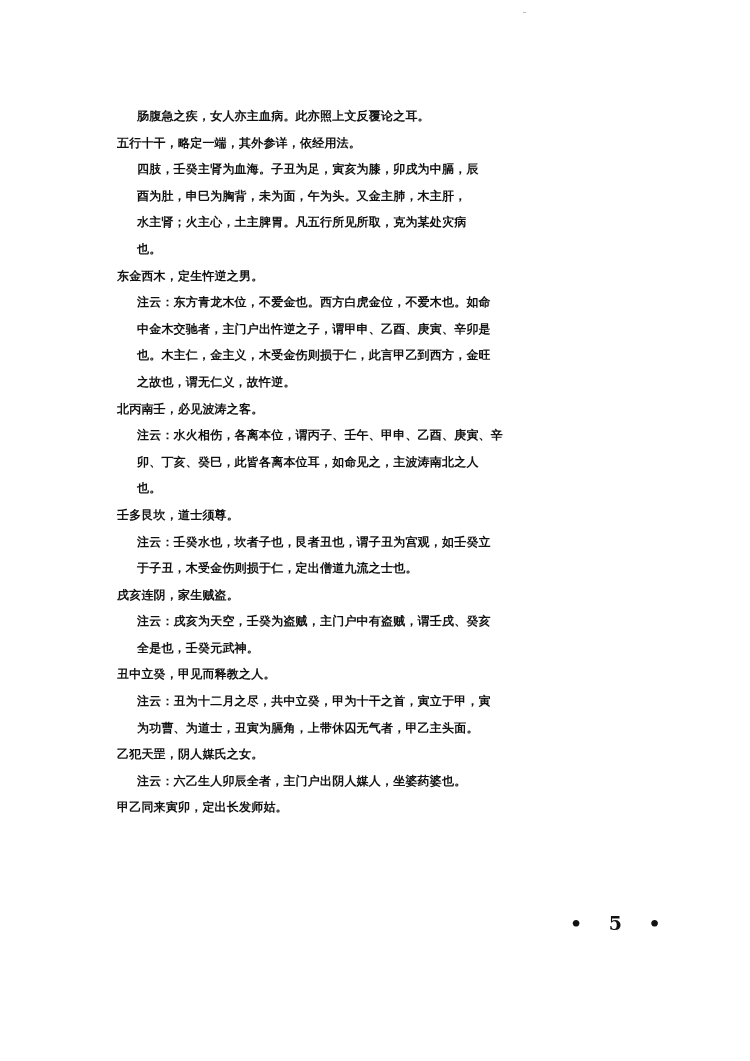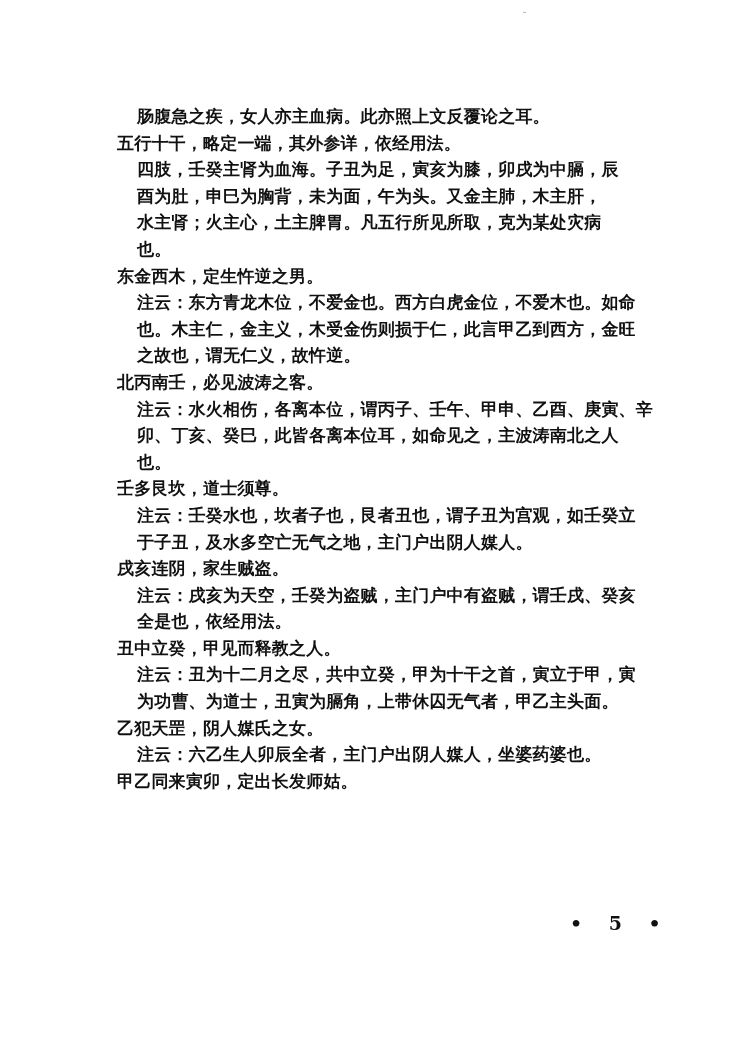--- a/index.html
+++ b/index.html
@@ -2,21 +2,21 @@
 <html><head>
 <meta charset="utf-8">
 <style>
   html, body { margin: 0; padding: 0; }
   body {
     width: 750px; height: 1061px; background: #ffffff; position: relative; overflow: hidden;
     font-family: "DejaVu Serif", "Liberation Serif", serif; color: #111;
   }
   .page { position: absolute; left: 117px; top: 103px; width: 545px; }
   .line {
-    font-size: 17px; line-height: 26.6px; height: 26.6px; white-space: nowrap;
+    font-size: 12px; line-height: 26.6px; height: 26.6px; white-space: nowrap;
     font-weight: bold; letter-spacing: 0.2px;
   }
   .indent { padding-left: 20px; }
   .folio {
     position: absolute; left: 570px; top: 912px; font-size: 19px; font-weight: bold;
     font-family: "DejaVu Serif", serif; letter-spacing: 10px;
   }
   .speck { position: absolute; width: 3px; height: 1px; background: #bbb; }
 </style>
 </head>
@@ -24,32 +24,33 @@
 
 <div class="page">
   <div class="line indent">肠腹急之疾，女人亦主血病。此亦照上文反覆论之耳。</div>
   <div class="line">五行十干，略定一端，其外参详，依经用法。</div>
   <div class="line indent">四肢，壬癸主肾为血海。子丑为足，寅亥为膝，卯戌为中膈，辰</div>
   <div class="line indent">酉为肚，申巳为胸背，未为面，午为头。又金主肺，木主肝，</div>
   <div class="line indent">水主肾；火主心，土主脾胃。凡五行所见所取，克为某处灾病</div>
   <div class="line indent">也。</div>
   <div class="line">东金西木，定生忤逆之男。</div>
   <div class="line indent">注云：东方青龙木位，不爱金也。西方白虎金位，不爱木也。如命</div>
+  <div class="line indent">中金木交驰者，主门户出忤逆之子，谓甲申、乙酉、庚寅、辛卯是</div>
   <div class="line indent">也。木主仁，金主义，木受金伤则损于仁，此言甲乙到西方，金旺</div>
   <div class="line indent">之故也，谓无仁义，故忤逆。</div>
   <div class="line">北丙南壬，必见波涛之客。</div>
   <div class="line indent">注云：水火相伤，各离本位，谓丙子、壬午、甲申、乙酉、庚寅、辛</div>
   <div class="line indent">卯、丁亥、癸巳，此皆各离本位耳，如命见之，主波涛南北之人</div>
   <div class="line indent">也。</div>
   <div class="line">壬多艮坎，道士须尊。</div>
   <div class="line indent">注云：壬癸水也，坎者子也，艮者丑也，谓子丑为宫观，如壬癸立</div>
-  <div class="line indent">于子丑，及水多空亡无气之地，主门户出阴人媒人。</div>
+  <div class="line indent">于子丑，木受金伤则损于仁，定出僧道九流之士也。</div>
   <div class="line">戌亥连阴，家生贼盗。</div>
   <div class="line indent">注云：戌亥为天空，壬癸为盗贼，主门户中有盗贼，谓壬戌、癸亥</div>
-  <div class="line indent">全是也，依经用法。</div>
+  <div class="line indent">全是也，壬癸元武神。</div>
   <div class="line">丑中立癸，甲见而释教之人。</div>
   <div class="line indent">注云：丑为十二月之尽，共中立癸，甲为十干之首，寅立于甲，寅</div>
   <div class="line indent">为功曹、为道士，丑寅为膈角，上带休囚无气者，甲乙主头面。</div>
   <div class="line">乙犯天罡，阴人媒氏之女。</div>
   <div class="line indent">注云：六乙生人卯辰全者，主门户出阴人媒人，坐婆药婆也。</div>
   <div class="line">甲乙同来寅卯，定出长发师姑。</div>
 </div>
 
 <div class="folio">• 5 •</div>
 <div class="speck" style="left:523px; top:12px;"></div>

